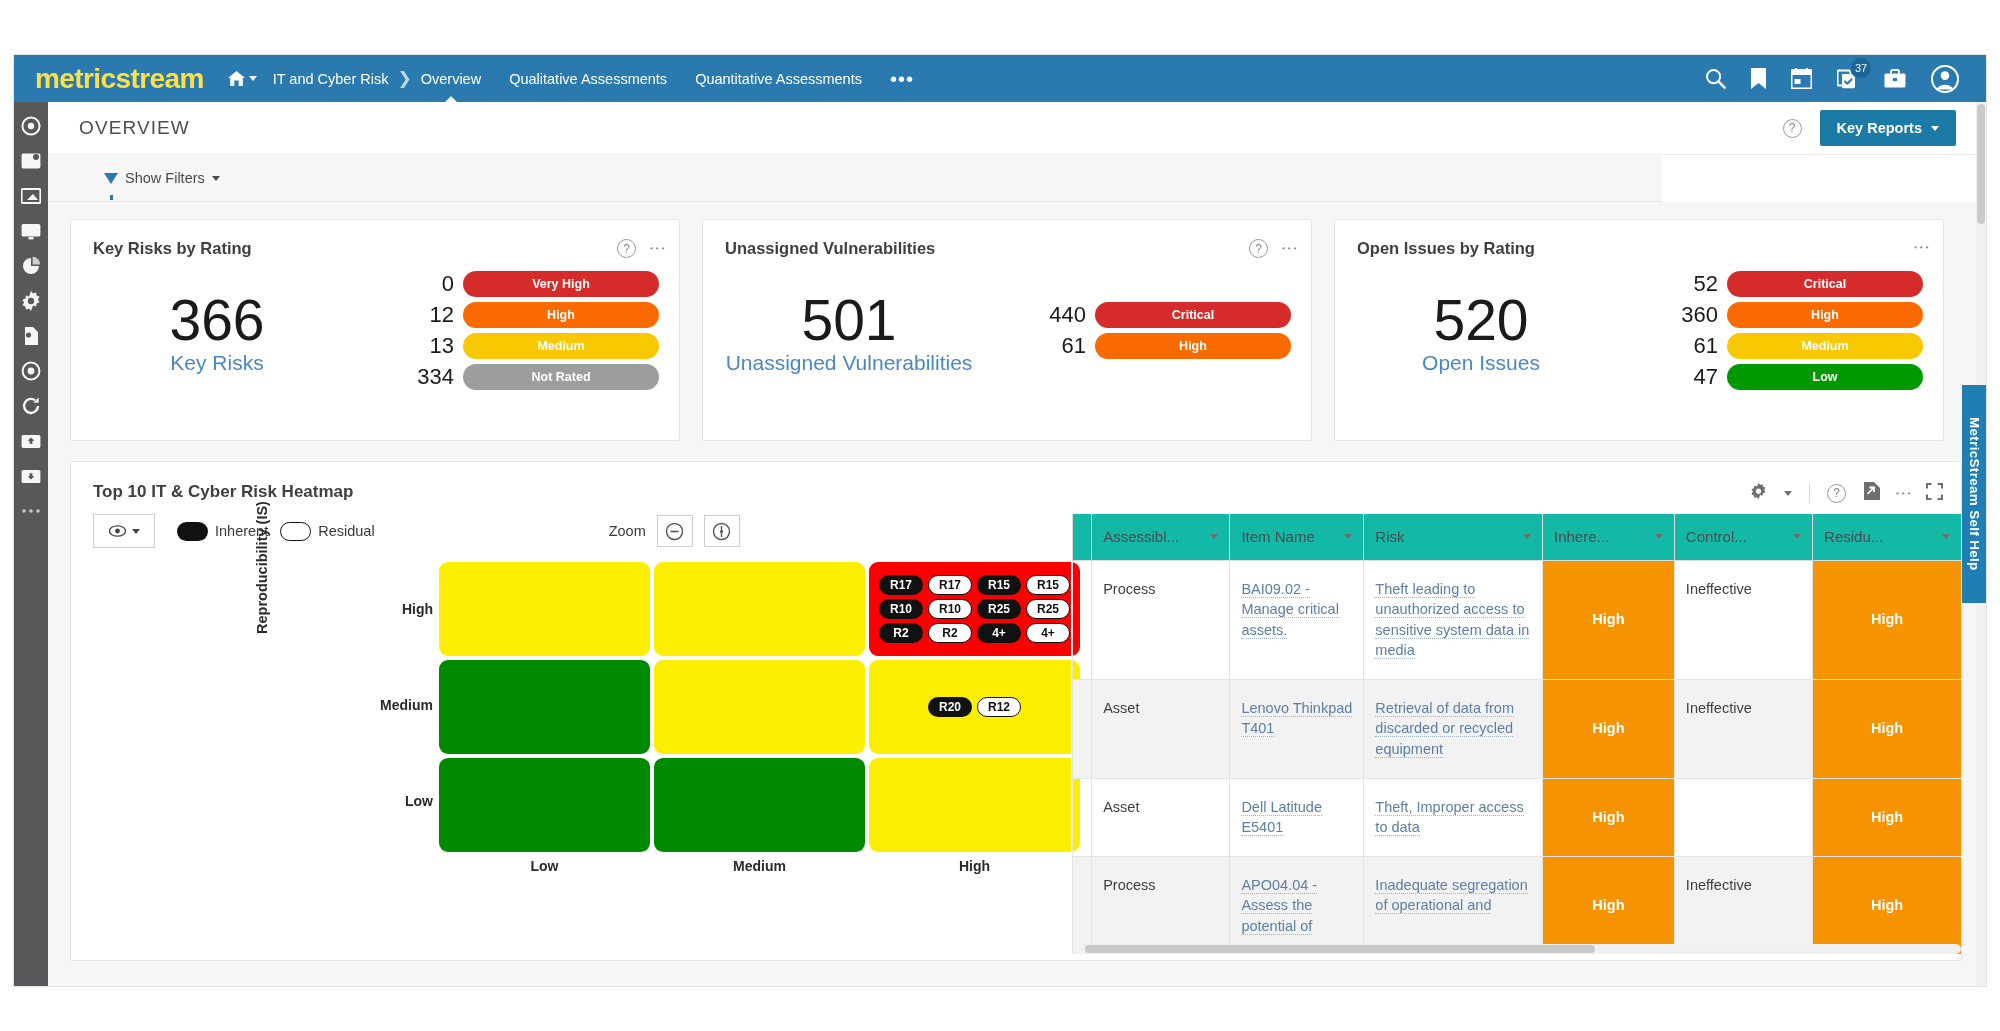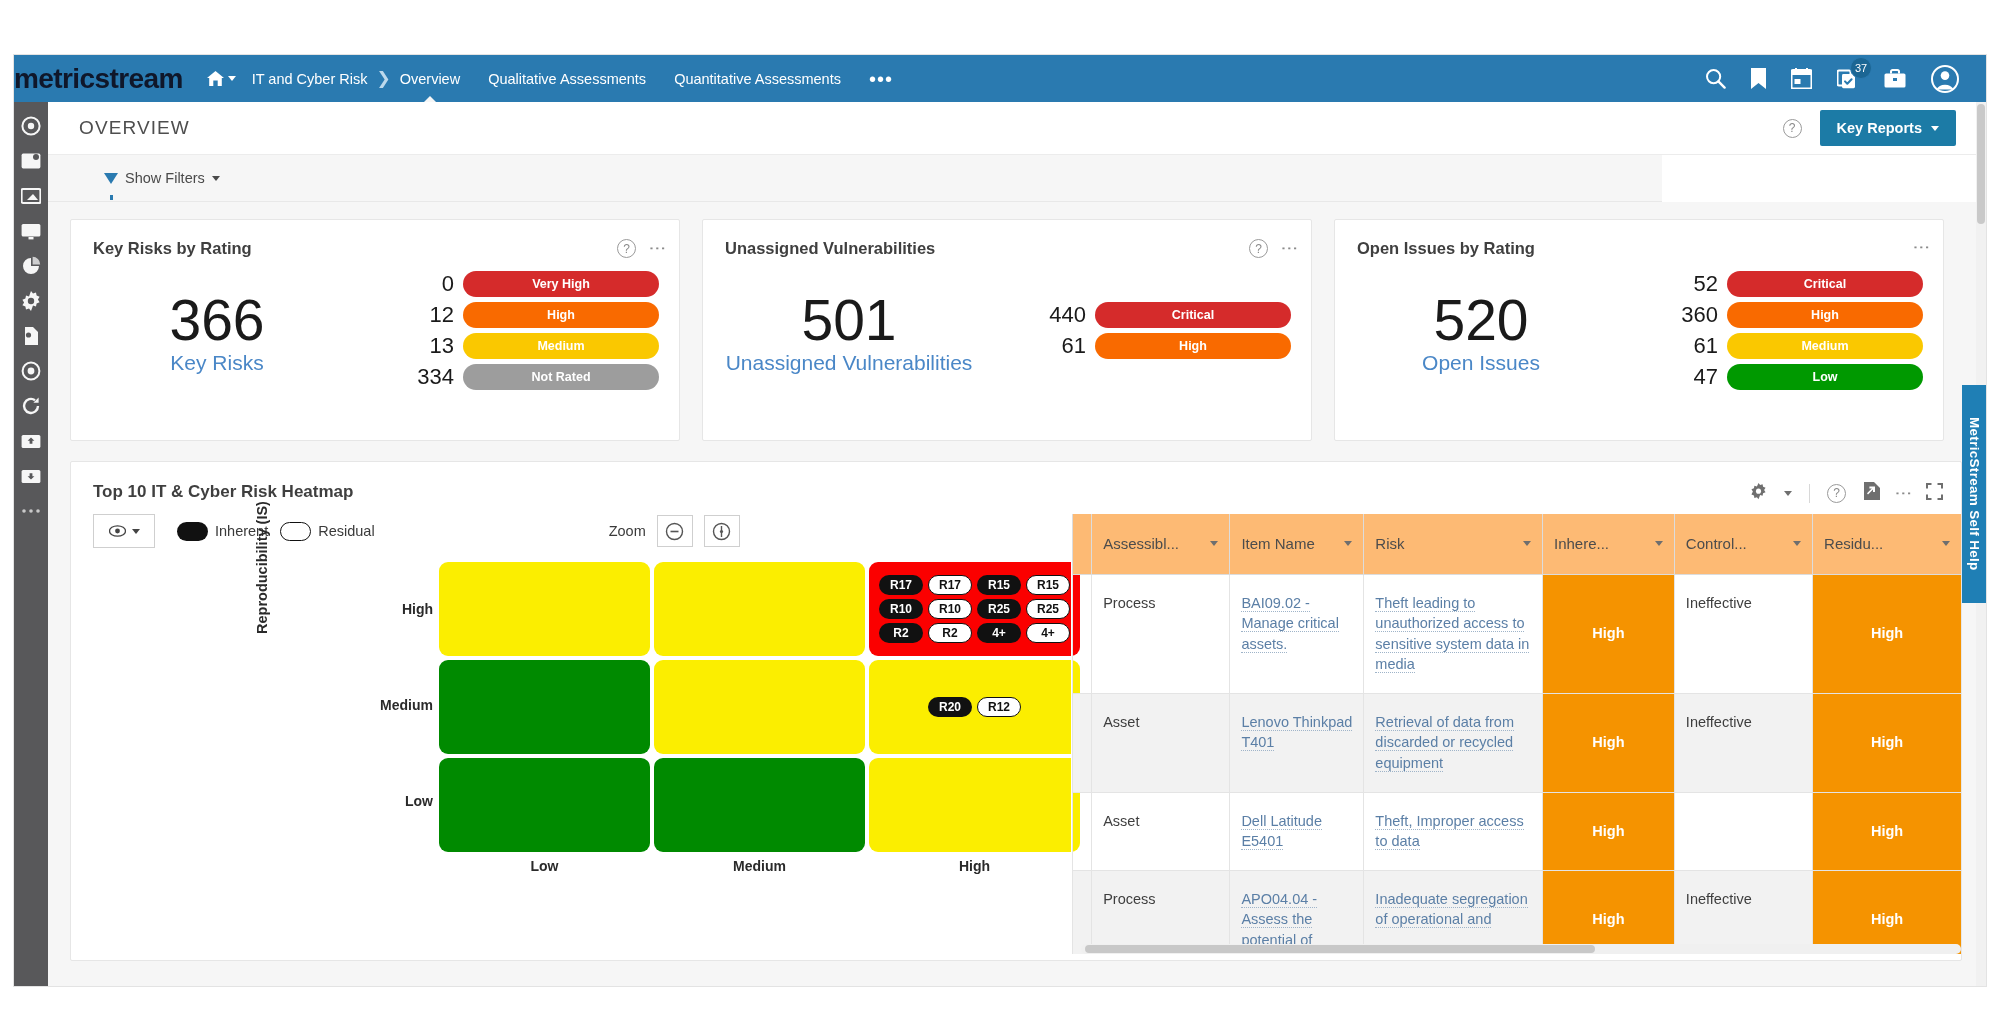--- a/index.html
+++ b/index.html
@@ -17,22 +17,22 @@
     overflow: hidden;
     box-shadow: 0 0 0 1px #e3e3e3;
   }
 
   
   .topbar {
     position: absolute; left: 0; top: 0; width: 1972px; height: 47px;
     background: #2a7ab0; display: flex; align-items: center;
   }
   .brand {
-    color: #0f172a; font-size: 28px; font-weight: bold;
-    letter-spacing: -0.6px; margin-right: 24px;
+    color: #fde047; font-size: 28px; font-weight: bold;
+    letter-spacing: -0.6px; margin-left: 21px; margin-right: 24px;
     line-height: 1;
   }
   .home-ico { display: flex; align-items: center; gap: 4px; color:#fff; margin-right:16px; cursor:pointer;}
   .home-ico svg { display:block; }
   .caret-d {
     width: 0; height: 0; border-left: 4px solid transparent;
     border-right: 4px solid transparent; border-top: 5px solid #ffffff;
   }
   .breadcrumb { display:flex; align-items:center; color:#ffffff; font-size:14.5px; }
   .bc-sep { margin: 0 9px; font-size: 17px; color: #bcd9ec; font-weight: 300;}
@@ -176,23 +176,23 @@
   .xticks { position:absolute; left:368px; top: 296px; display:grid; grid-template-columns: repeat(3, 211px); gap:4px;}
   .xtick { text-align:center; font-size:14px; font-weight:bold; color:#2a2a2a; }
 
   
   .tbl-wrap {
     position:absolute; left:1000px; top:52px; width: 902px; height:440px;
     overflow:hidden; border-left:1px solid #ffffff;
   }
   table { border-collapse:collapse; width: 890px; table-layout:fixed; }
   thead th {
-    background:#fdba74; border:1px solid #dcdcdc; border-top:none;
+    background:#14b8a6; border:1px solid #dcdcdc; border-top:none;
     font-size:15px; color:#4c4c4c; font-weight:normal; text-align:left;
-    padding: 14px 11px; position:relative; height:60px;
+    padding: 14px 11px; position:relative; height:46px;
   }
   thead th .thc { display:flex; align-items:center; justify-content:space-between; }
   thead th .caret-d { border-top-color:#6e6e6e; }
   tbody td {
     border:1px solid #e4e4e4; font-size:14.5px; color:#3e3e3e;
     padding: 18px 11px; vertical-align:top; line-height:1.42;
   }
   tbody tr.alt td { background:#f2f2f2; }
   .lnk { color:#5b7fa6; border-bottom:1px dotted #9fb4c9; cursor:pointer; }
   .rating {

